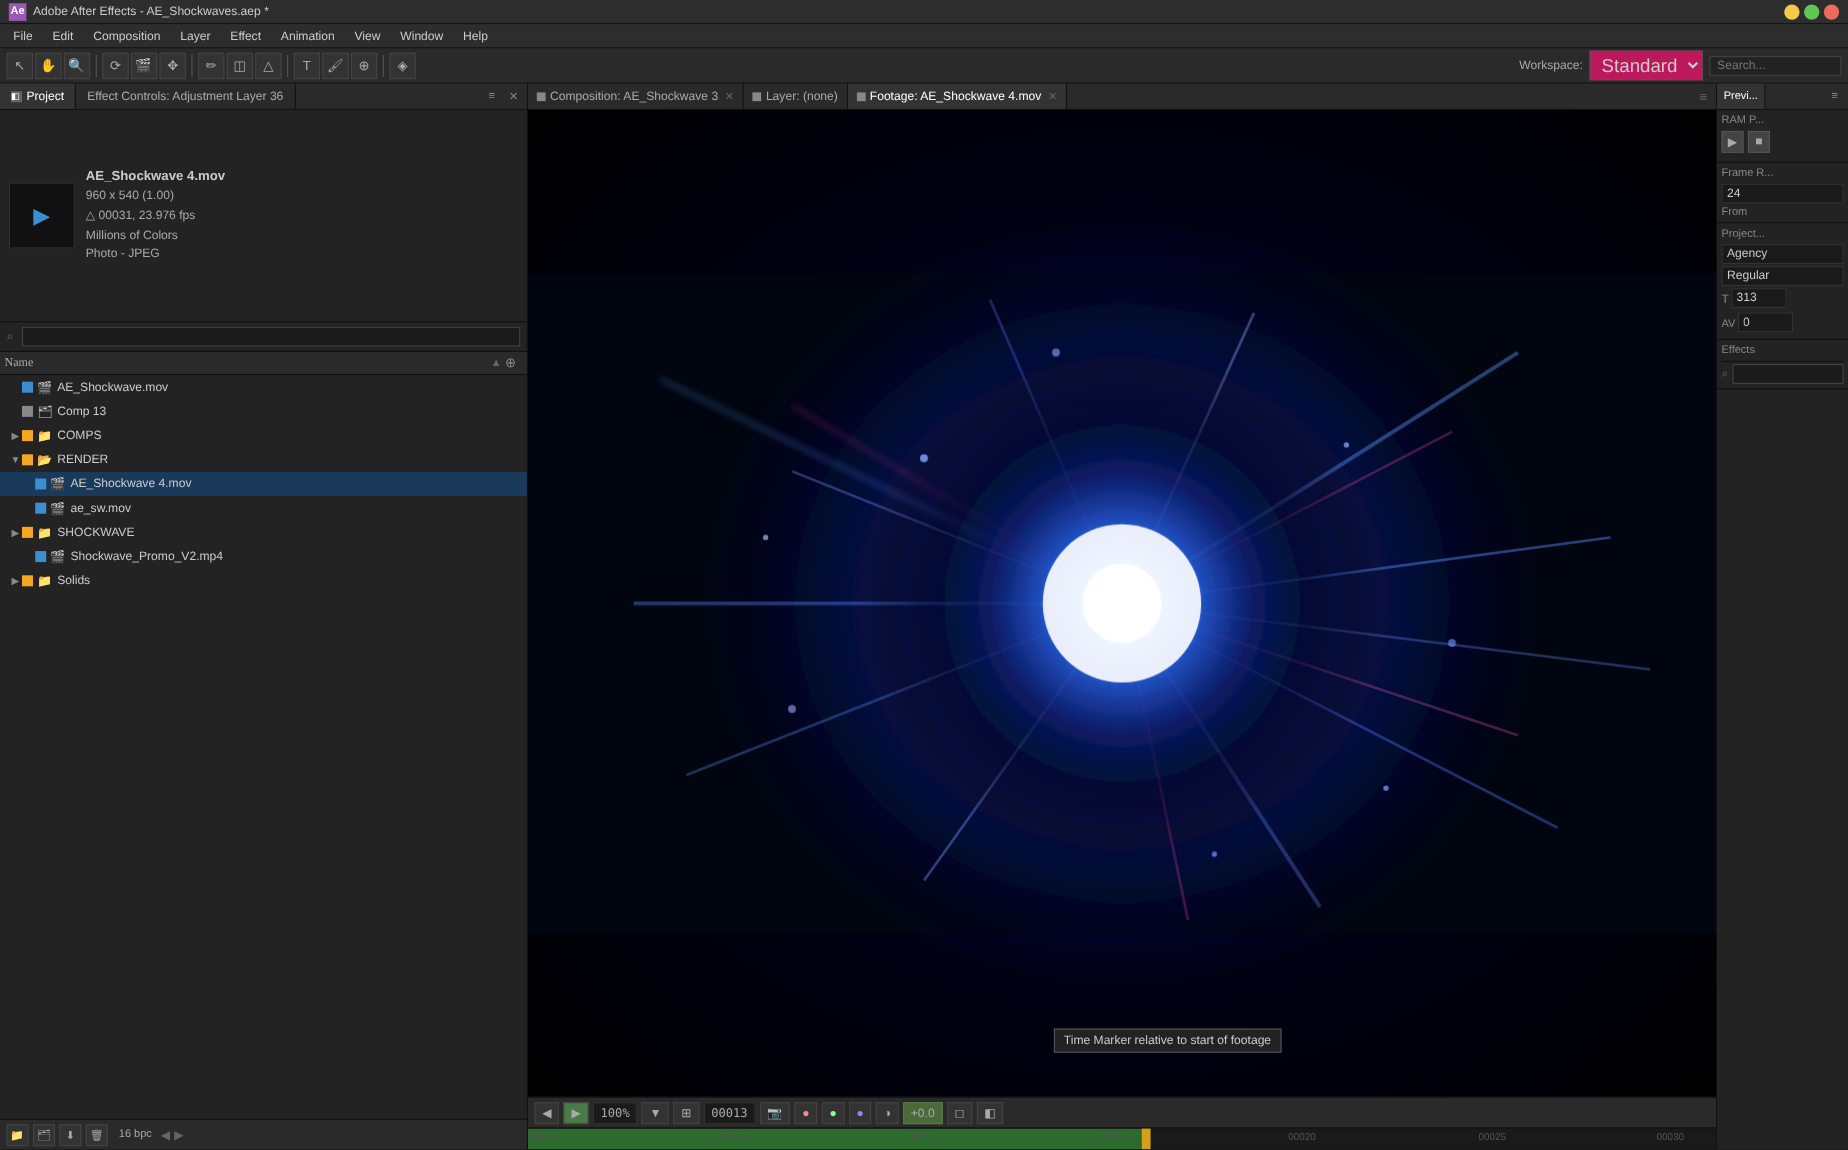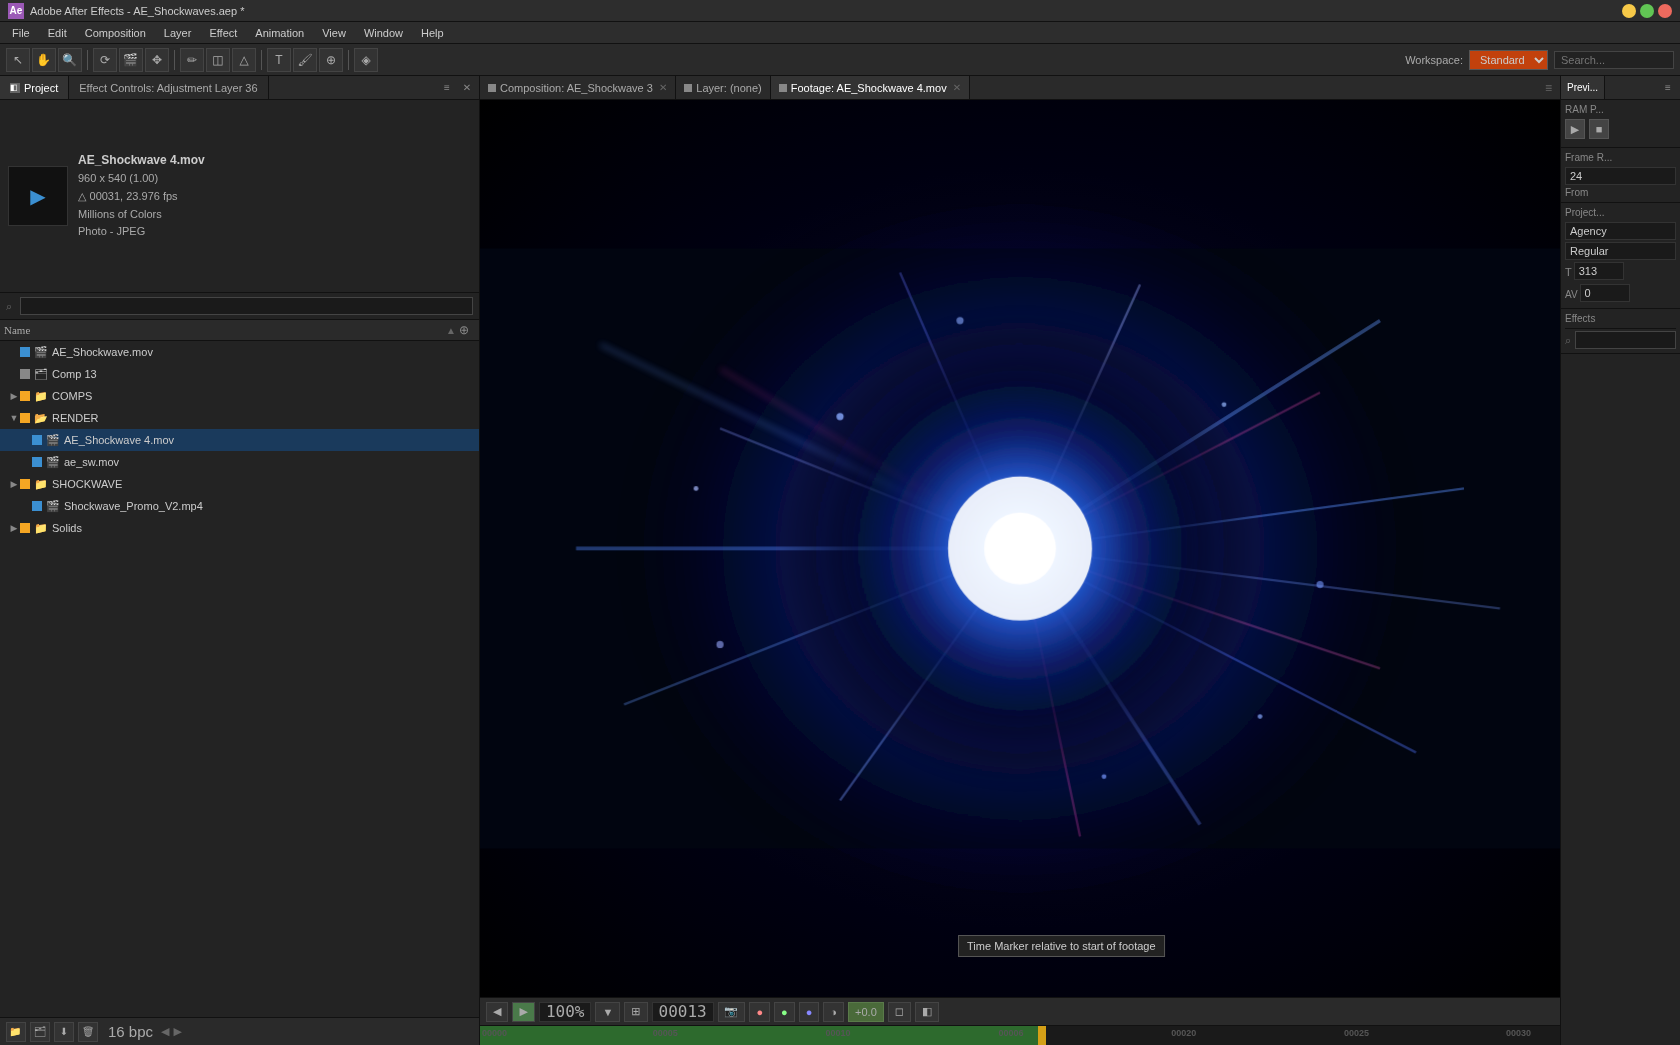--- a/index.html
+++ b/index.html
@@ -86,22 +86,22 @@
       display: flex; align-items: center; justify-content: center;
       font-size: 12px;
     }
     .tool-sep {
       width: 1px; height: 20px;
       background: #555;
       margin: 0 3px;
     }
     .workspace-label { color: #aaa; font-size: 11px; margin-left: auto; }
     .workspace-dropdown {
-      background: #c2410c; border: 1px solid #555; color: #ccc;
-      padding: 2px 6px; font-size: 11px; cursor: pointer;
+      background: #be185d; border: 1px solid #555; color: #ccc;
+      padding: 2px 6px; font-size: 17px; cursor: pointer;
       margin-left: 4px;
     }
     .search-bar-tool {
       background: #222; border: 1px solid #444; color: #aaa;
       padding: 2px 6px; font-size: 11px; width: 120px;
       margin-left: 4px;
     }
 
     
     #main-layout {
@@ -267,21 +267,21 @@
       width: 20px; height: 20px;
       background: #333;
       border: 1px solid #444;
       color: #aaa;
       cursor: pointer;
       display: flex; align-items: center; justify-content: center;
       font-size: 10px;
     }
     .bpc-label {
       color: #aaa;
-      font-size: 15px;
+      font-size: 10px;
       margin-left: 6px;
       text-align: right;
     }
 
     
     #center-area {
       flex: 1;
       display: flex;
       flex-direction: column;
     }
@@ -372,21 +372,21 @@
       cursor: pointer;
       font-size: 11px;
       height: 20px;
       display: flex; align-items: center;
     }
     .viewer-timecode {
       background: #1a1a1a;
       border: 1px solid #333;
       color: #aaa;
       padding: 1px 6px;
-      font-size: 16px;
+      font-size: 11px;
       font-family: monospace;
       height: 20px;
       display: flex; align-items: center;
     }
     .edit-target {
       margin-left: auto;
       color: #888;
       font-size: 11px;
       margin-top: 39px;
     }
@@ -446,21 +446,20 @@
       position: absolute;
       top: 0; bottom: 0;
       width: 8px;
       background: #d4a017;
     }
     .vs-tick {
       position: absolute;
       top: 2px;
       font-size: 9px;
       color: #555;
-      font-weight: bold;
     }
   </style>
 </head>
 <body>
 
 <div id="title-bar">
   <div class="title-icon">Ae</div>
   <span class="title-text">Adobe After Effects - AE_Shockwaves.aep *</span>
   <div class="title-buttons">
     <div class="title-btn btn-min"></div>

